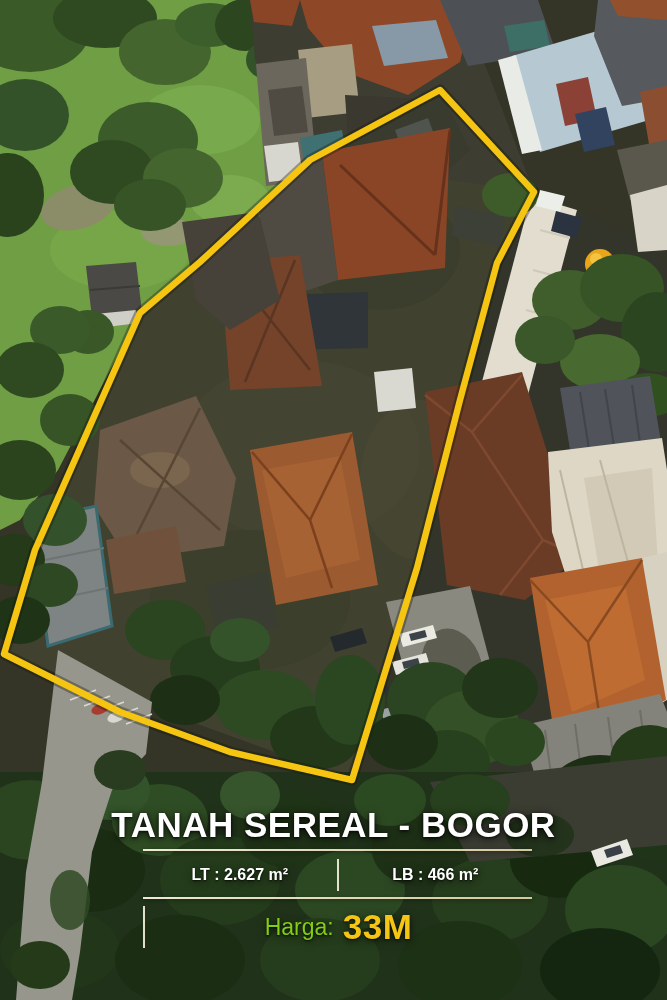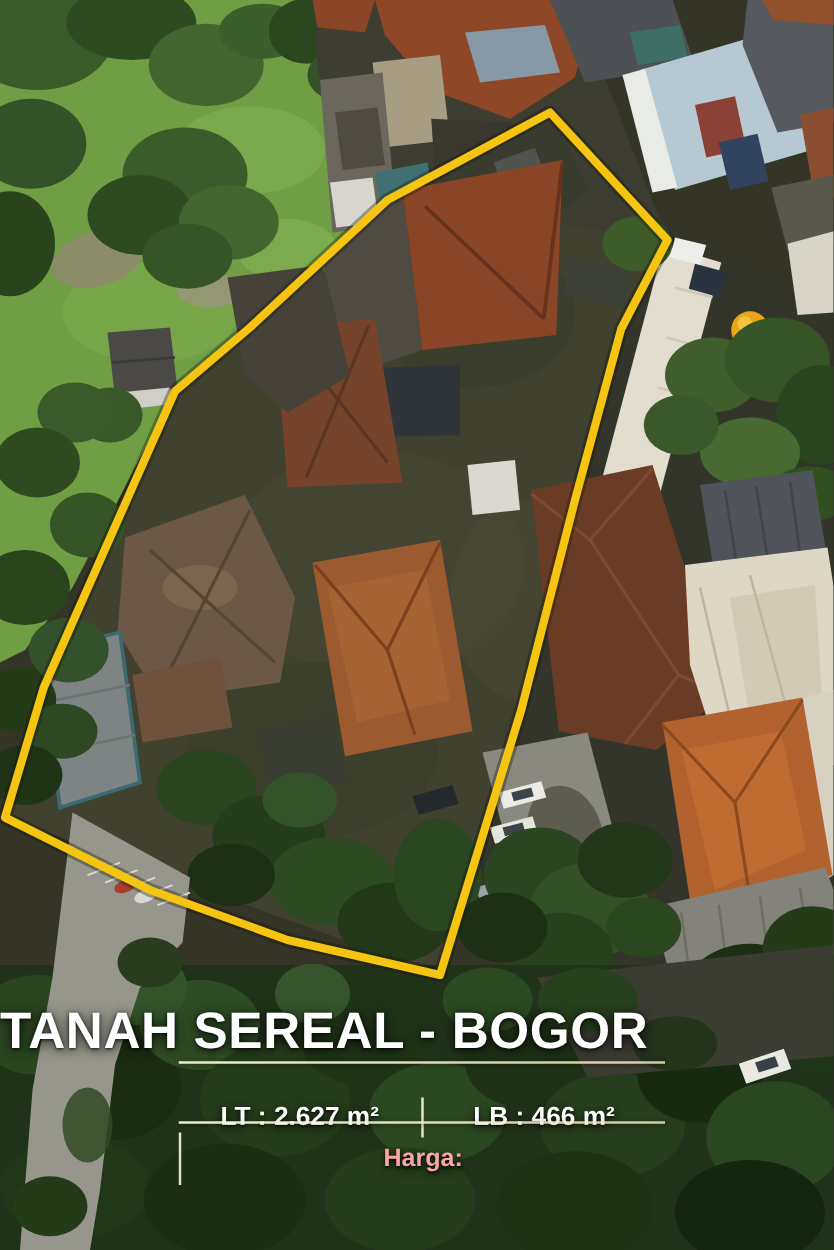--- a/index.html
+++ b/index.html
@@ -3,40 +3,40 @@
 <meta charset="utf-8">
 <style>
   html,body{margin:0;padding:0;background:#111;}
   .stage{
     position:relative;width:667px;height:1000px;overflow:hidden;
     background:#343527;font-family:"Liberation Sans",sans-serif;
   }
   .stage svg{position:absolute;inset:0;display:block;}
   .overlay{position:absolute;inset:0;}
   .title{
-    position:absolute;top:808px;left:0;right:0;
-    color:#ffffff;font-size:41px;line-height:33px;font-weight:bold;letter-spacing:.5px;
+    position:absolute;top:808px;left:0;right:0;text-align:center;
+    color:#ffffff;font-size:35px;line-height:33px;font-weight:bold;letter-spacing:.5px;
     text-shadow:0 2px 10px rgba(0,0,0,.75),0 1px 3px rgba(0,0,0,.8);
   }
   .hr{
     position:absolute;left:143px;width:389px;height:2px;
     background:linear-gradient(90deg,rgba(248,243,222,.95),rgba(240,226,178,.85));
     box-shadow:0 1px 4px rgba(0,0,0,.45);
   }
   .hr1{top:849px;}
   .hr2{top:897px;}
   .row{
     position:absolute;left:143px;width:389px;display:flex;align-items:stretch;
     color:#ffffff;text-shadow:0 2px 8px rgba(0,0,0,.7),0 1px 2px rgba(0,0,0,.7);
   }
-  .row2{top:875px;height:38px;font-size:21px;font-weight:bold;}
+  .row2{top:856px;height:38px;font-size:16px;font-weight:bold;}
   .row3{top:903px;height:48px;font-size:24px;font-weight:bold;}
   .cell{flex:1;display:flex;align-items:center;justify-content:center;}
   .vline{width:2px;background:rgba(248,243,222,.9);margin:3px 0;}
-  .price-label{color:#fca5a5;font-size:20px;font-weight:bold;}
+  .price-label{color:#84cc16;font-size:23px;font-weight:normal;}
   .price-value{color:#f5c513;font-size:35px;font-weight:bold;letter-spacing:.5px;margin-left:9px;}
 </style>
 </head>
 <body>
 
 <div class="stage">
 
 <svg viewBox="0 0 667 1000" width="667" height="1000" role="img">
 
   <rect x="0" y="0" width="667" height="1000" fill="#343527"></rect>
@@ -280,17 +280,18 @@
     <div class="vline"></div>
     <div class="cell">LB : 466 m²</div>
   </div>
 
   <div class="hr hr2"></div>
 
   <div class="row row3">
     <div class="vline"></div>
     <div class="cell">
       <span class="price-label">Harga:</span>
+      <span class="price-value">33M</span>
     </div>
   </div>
 </div>
 
 </div>
 
 </body></html>

